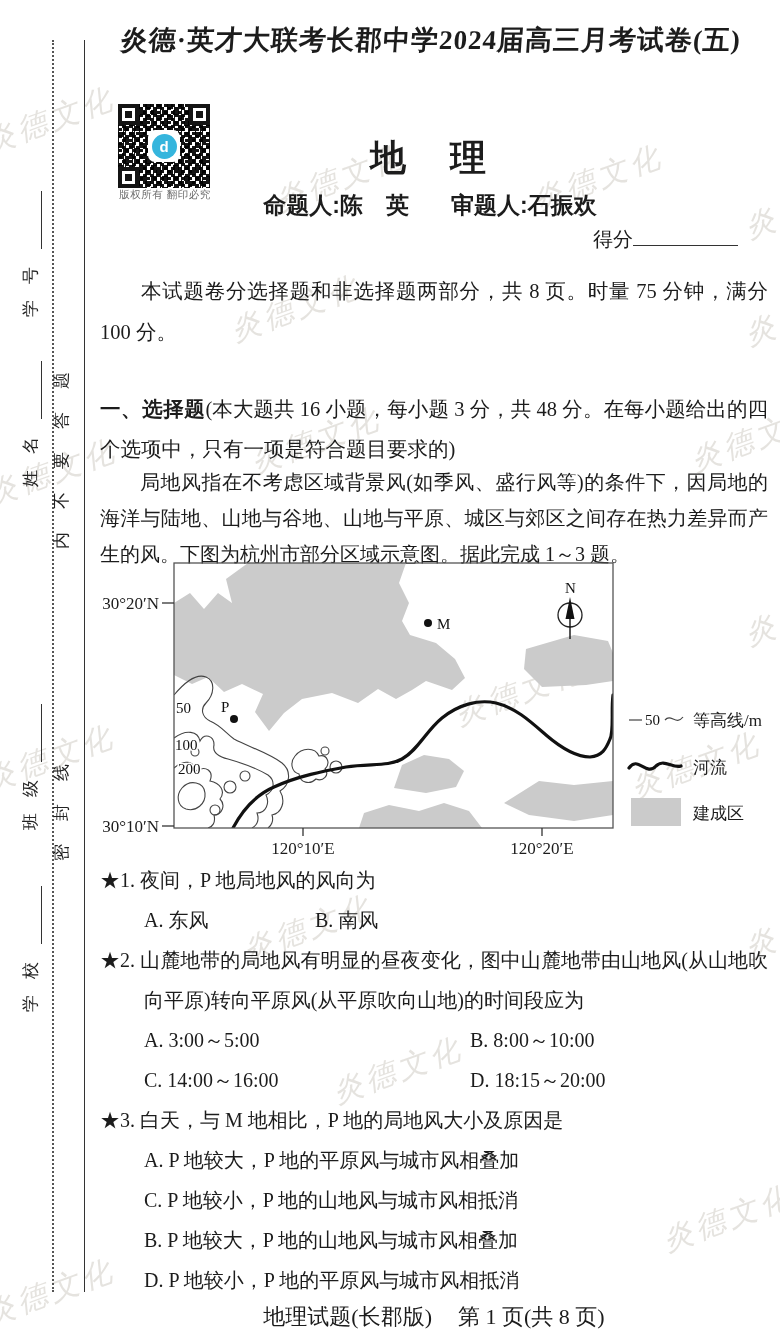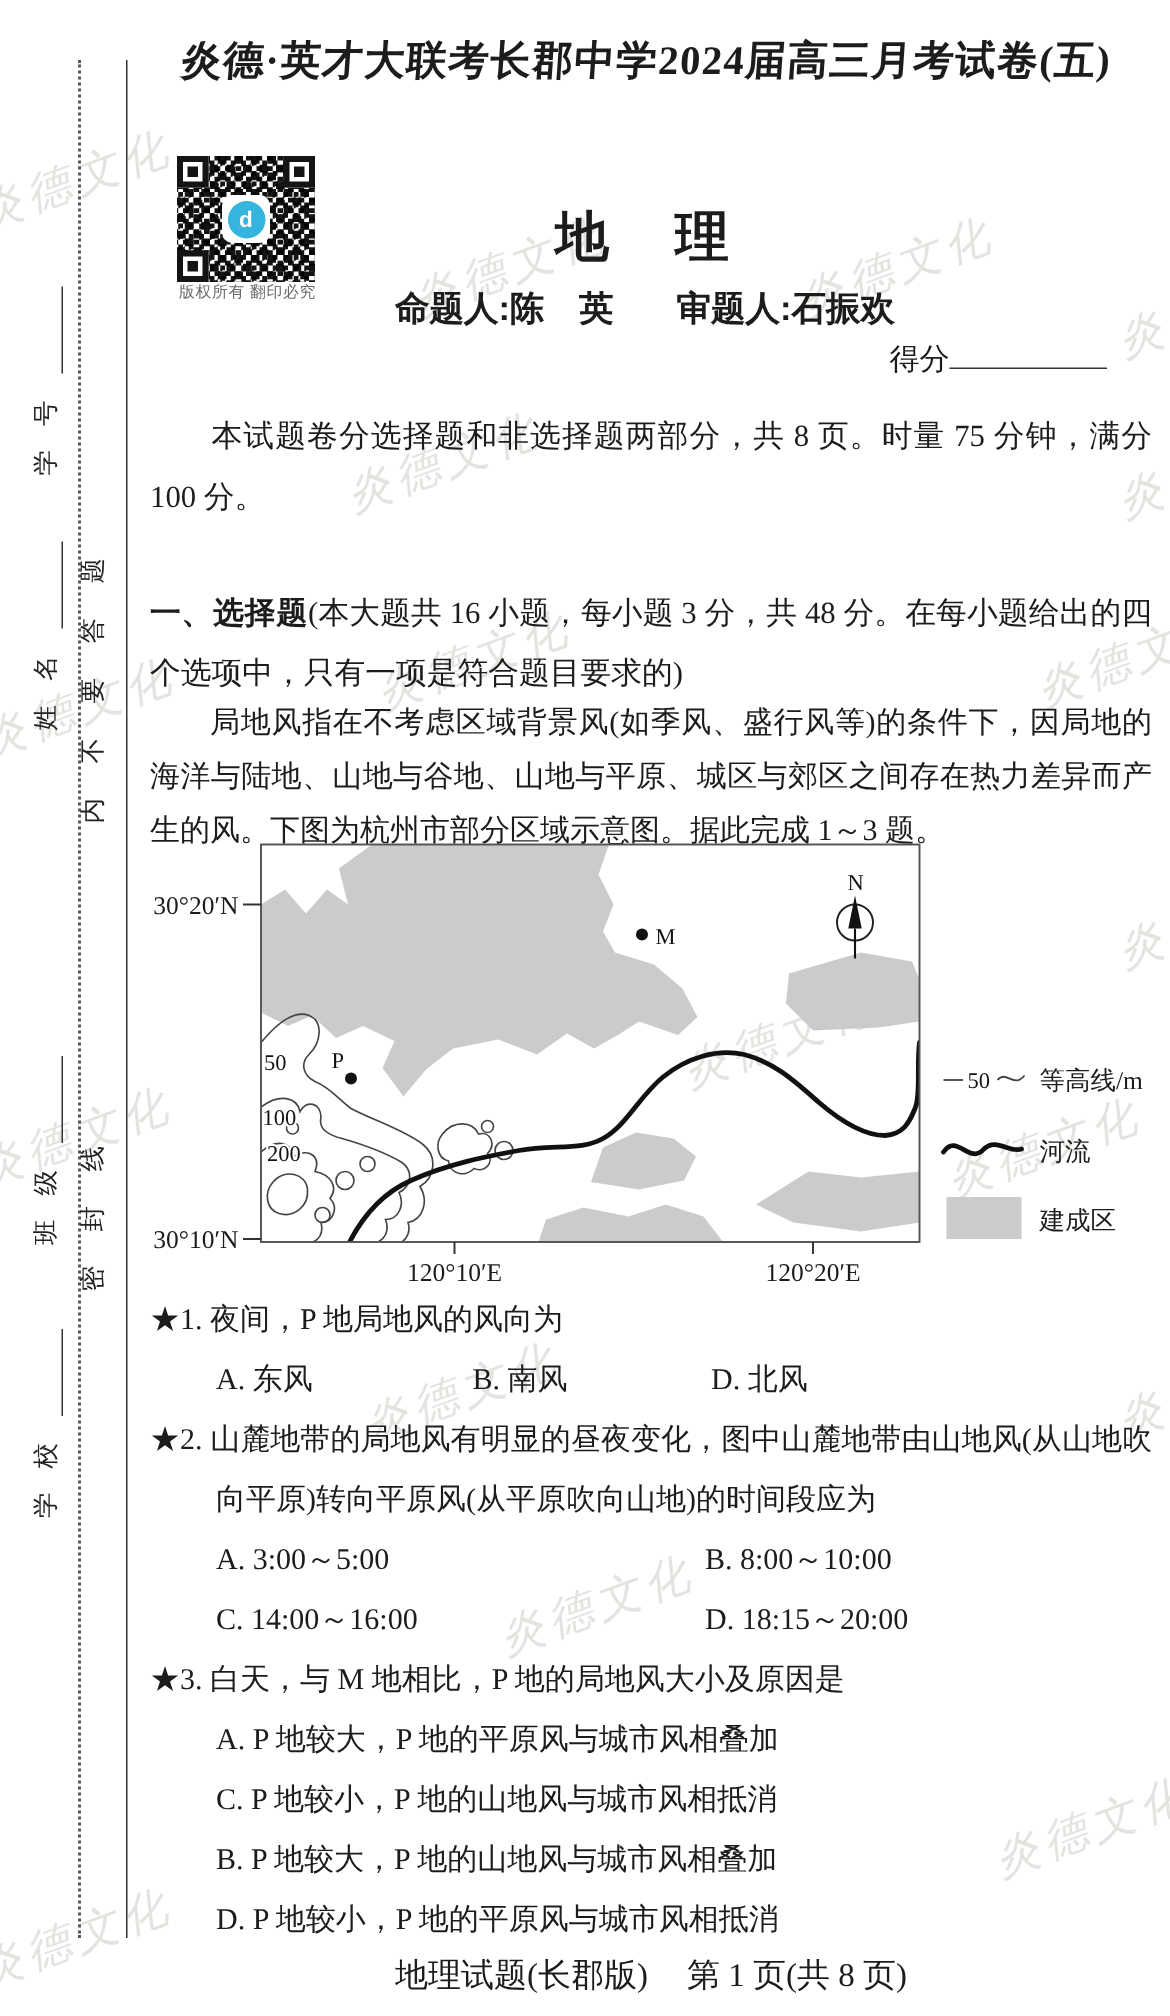--- a/index.html
+++ b/index.html
@@ -223,21 +223,20 @@
       <text class="legend-label" x="598" y="259">建成区</text>
     </g>
   </svg>
 
   <div class="qblock">
     <div>
       <div class="qline"><span>★1.</span><span> </span><span>夜间，P 地局地风的风向为</span></div>
       <div class="opts-row">
         <span>A. 东风</span>
         <span>B. 南风</span>
-        <span>D. 北风</span>
       </div>
     </div>
     <div>
       <div class="qline"><span>★2.</span><span> </span><span>山麓地带的局地风有明显的昼夜变化，图中山麓地带由山地风(从山地吹向平原)转向平原风(从平原吹向山地)的时间段应为</span></div>
       <div class="opts-grid">
         <span>A. 3:00～5:00</span>
         <span>B. 8:00～10:00</span>
         <span>C. 14:00～16:00</span>
         <span>D. 18:15～20:00</span>
       </div>

